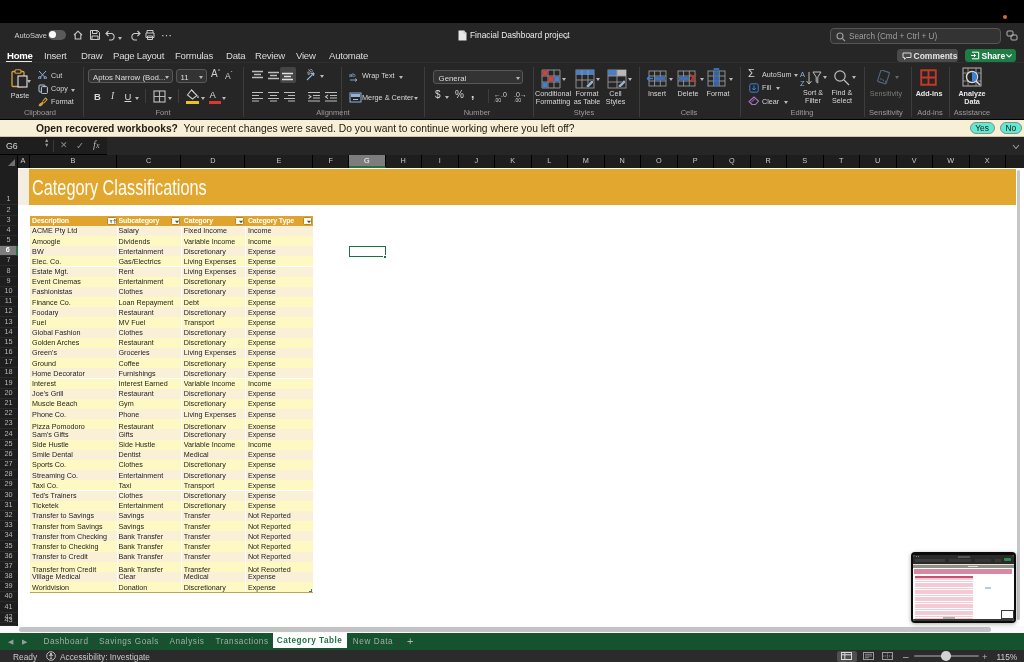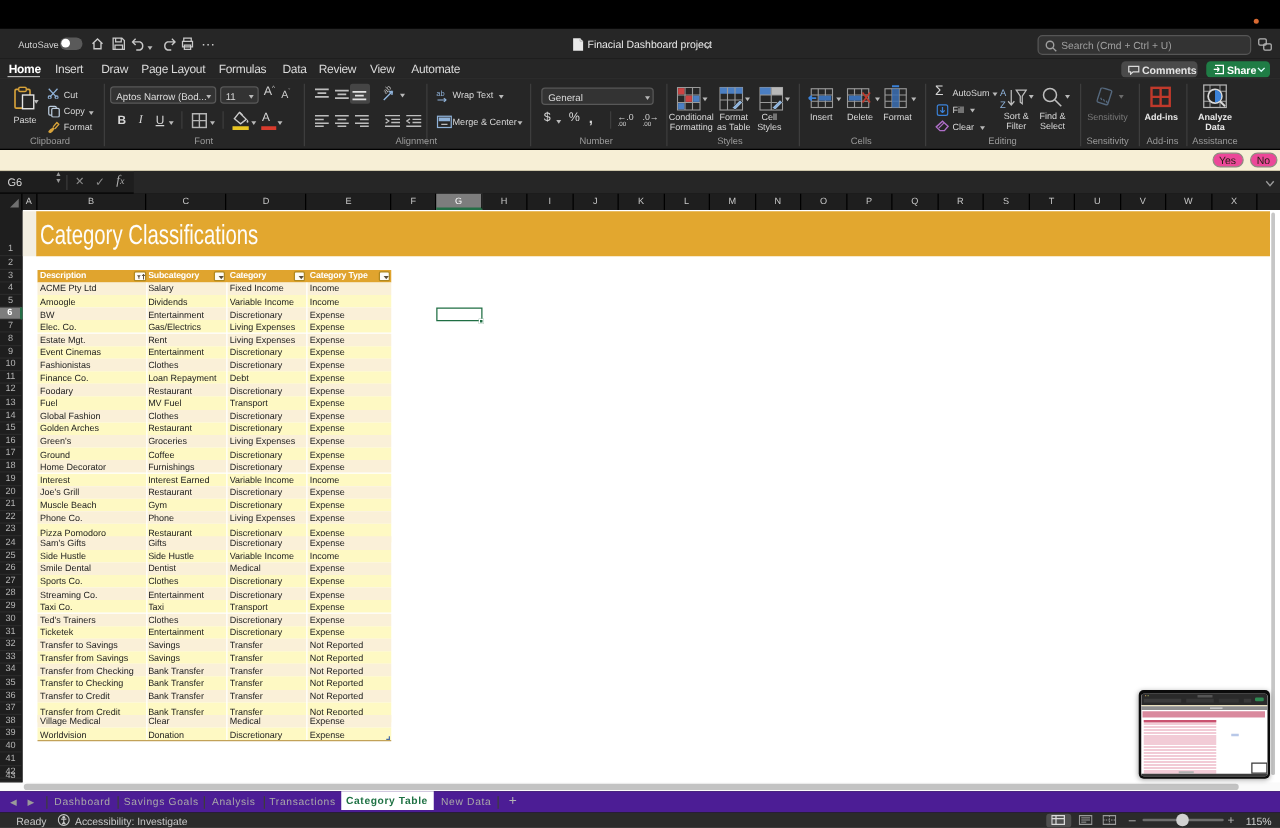--- a/index.html
+++ b/index.html
@@ -12,21 +12,21 @@
 .gl{position:absolute;top:45px;font-size:7.5px;color:#9a9a9a;text-align:center}
 .vsep{position:absolute;top:4px;height:50px;width:1px;background:#3d3d3d}
 .rlab{position:absolute;font-size:7.2px;color:#d8d8d8;text-align:center;line-height:8px}
 .chevs{position:absolute;width:0;height:0;border-left:2.8px solid transparent;border-right:2.8px solid transparent;border-top:3.2px solid #b9b9b9}
 .mtab{position:absolute;top:50.5px;font-size:9.6px;letter-spacing:-.25px;color:#d9d9d9}
 .ddbox{position:absolute;background:#333333;border:1px solid #585858;border-radius:3px;color:#dcdcdc}
 
 .ttxt{position:absolute;color:#cfcfcf;font-size:8.5px}
 
 #notif{position:absolute;top:120px;left:0;width:1024px;height:16.6px;background:#f7efd6;color:#262014;font-size:8.6px;border-bottom:1px solid #cfc7ab}
-.nbtn{position:absolute;top:1.8px;height:12.6px;background:#ec4899;border:1px solid #8f8c80;border-radius:7px;font-size:8.4px;color:#262014;text-align:center;line-height:10.5px}
+.nbtn{position:absolute;top:1.8px;height:12.6px;background:#5eead4;border:1px solid #8f8c80;border-radius:7px;font-size:8.4px;color:#262014;text-align:center;line-height:10.5px}
 
 #fbar{position:absolute;top:136.6px;left:0;width:1024px;height:18.4px;background:#1e1e1e;border-bottom:1px solid #000}
 #finput{position:absolute;left:107px;top:0;width:917px;height:18.4px;background:#262626}
 
 #colh{position:absolute;top:155px;left:0;width:1024px;height:12.5px;background:#1e1e1e}
 .ch{position:absolute;top:0;height:12.5px;font-size:7.3px;color:#c9c9c9;text-align:center;line-height:12.5px;border-right:1px solid #000}
 .ch.csel{background:#7d7d7d;color:#fff;border-bottom:2px solid #256e46;line-height:11px}
 
 #sheet{position:absolute;top:167.5px;left:17.5px;width:1006.5px;height:459px;background:#fff;overflow:hidden}
 #gutcol{position:absolute;top:167.5px;left:0;width:17.5px;height:458.5px;background:#1e1e1e;overflow:hidden}
@@ -46,21 +46,21 @@
 .cb{left:2.6px;width:84px}
 .cc{left:89px;width:61px}
 .cd{left:154.3px;width:61px}
 .ce{left:218.4px;width:63px}
 .tcolsep{position:absolute;width:1px;background:#fff}
 
 #vscroll{position:absolute;top:170px;left:1017.3px;width:2.4px;height:450px;background:#c6c6c6;border-radius:2px}
 #hscroll{position:absolute;top:626.4px;left:0;width:1024px;height:6.8px;background:#fafafa}
 #hthumb{position:absolute;top:1.1px;left:19px;width:972px;height:4.6px;background:#c3c3c3;border-radius:3px}
 
-#tabbar{position:absolute;top:633.2px;left:0;width:1024px;height:16.8px;background:#4c1d95}
+#tabbar{position:absolute;top:633.2px;left:0;width:1024px;height:16.8px;background:#14532d}
 .stab{position:absolute;top:0;height:16.8px;font-size:8.2px;letter-spacing:.55px;color:#a9a9a9;display:flex;align-items:center;justify-content:center}
 .tsep{position:absolute;top:3.5px;height:10px;width:1px;background:#3c3c3c}
 #activetab{position:absolute;top:0;left:272.6px;width:74px;height:14.8px;background:#fff;display:flex;align-items:center;justify-content:center;font-size:8.2px;letter-spacing:.5px;font-weight:bold;color:#1f7244}
 
 #sbar{position:absolute;top:650px;left:0;width:1024px;height:12px;background:#2b2b2b;color:#c8c8c8;font-size:8.4px}
 
 #pip{position:absolute;top:552.4px;left:910.6px;width:105.8px;height:70.6px;background:#0b0b0b;border-radius:4px;box-shadow:0 1px 4px rgba(0,0,0,.35)}
 </style></head>
 <body>
 <div id="stage">
@@ -368,20 +368,21 @@
         <rect x="1" y="1" width="18" height="18" fill="none" stroke="#b5b5b5" stroke-width="1"></rect>
         <path d="M1 6 H19 M6 1 V19 M14 1 V19 M1 14 H19" stroke="#b5b5b5" stroke-width=".7"></path>
         <circle cx="10" cy="10" r="5.5" fill="#262626" stroke="#d9d9d9" stroke-width="1.4"></circle>
         <path d="M10 5 a5 5 0 0 1 0 10 Z" fill="#3b82d9"></path>
         <path d="M14 14 L18 18" stroke="#d9d9d9" stroke-width="1.6"></path>
       </svg>
  <div class="rlab" style="left:951px;top:27px;width:42px;font-weight:bold;color:#e8e8e8">Analyze<br>Data</div>
 </div>
 
 <div id="notif">
+ <span style="position:absolute;left:36px;top:2.8px;font-size:10.3px;white-space:nowrap"><b>Open recovered workbooks?</b>&nbsp; Your recent changes were saved. Do you want to continue working where you left off?</span>
  <div class="nbtn" style="left:969.5px;width:25px">Yes</div>
  <div class="nbtn" style="left:999.5px;width:22.5px">No</div>
 </div>
 <div id="fbar">
  <span style="position:absolute;left:6px;top:4px;font-size:8.8px;color:#d6d6d6">G6</span>
  <span style="position:absolute;left:44px;top:1.5px;font-size:5.5px;color:#9a9a9a;line-height:4.5px">▲<br>▼</span>
  <span style="position:absolute;left:60px;top:3.5px;font-size:9px;color:#8a8a8a">✕</span>
  <span style="position:absolute;left:76px;top:3.5px;font-size:9.5px;color:#8a8a8a">✓</span>
  <span style="position:absolute;left:93px;top:2.5px;font-size:10.5px;color:#b0b0b0;font-style:italic;font-family:'Liberation Serif',serif">f<i style="font-size:8px">x</i></span>
  <div id="finput"></div>

